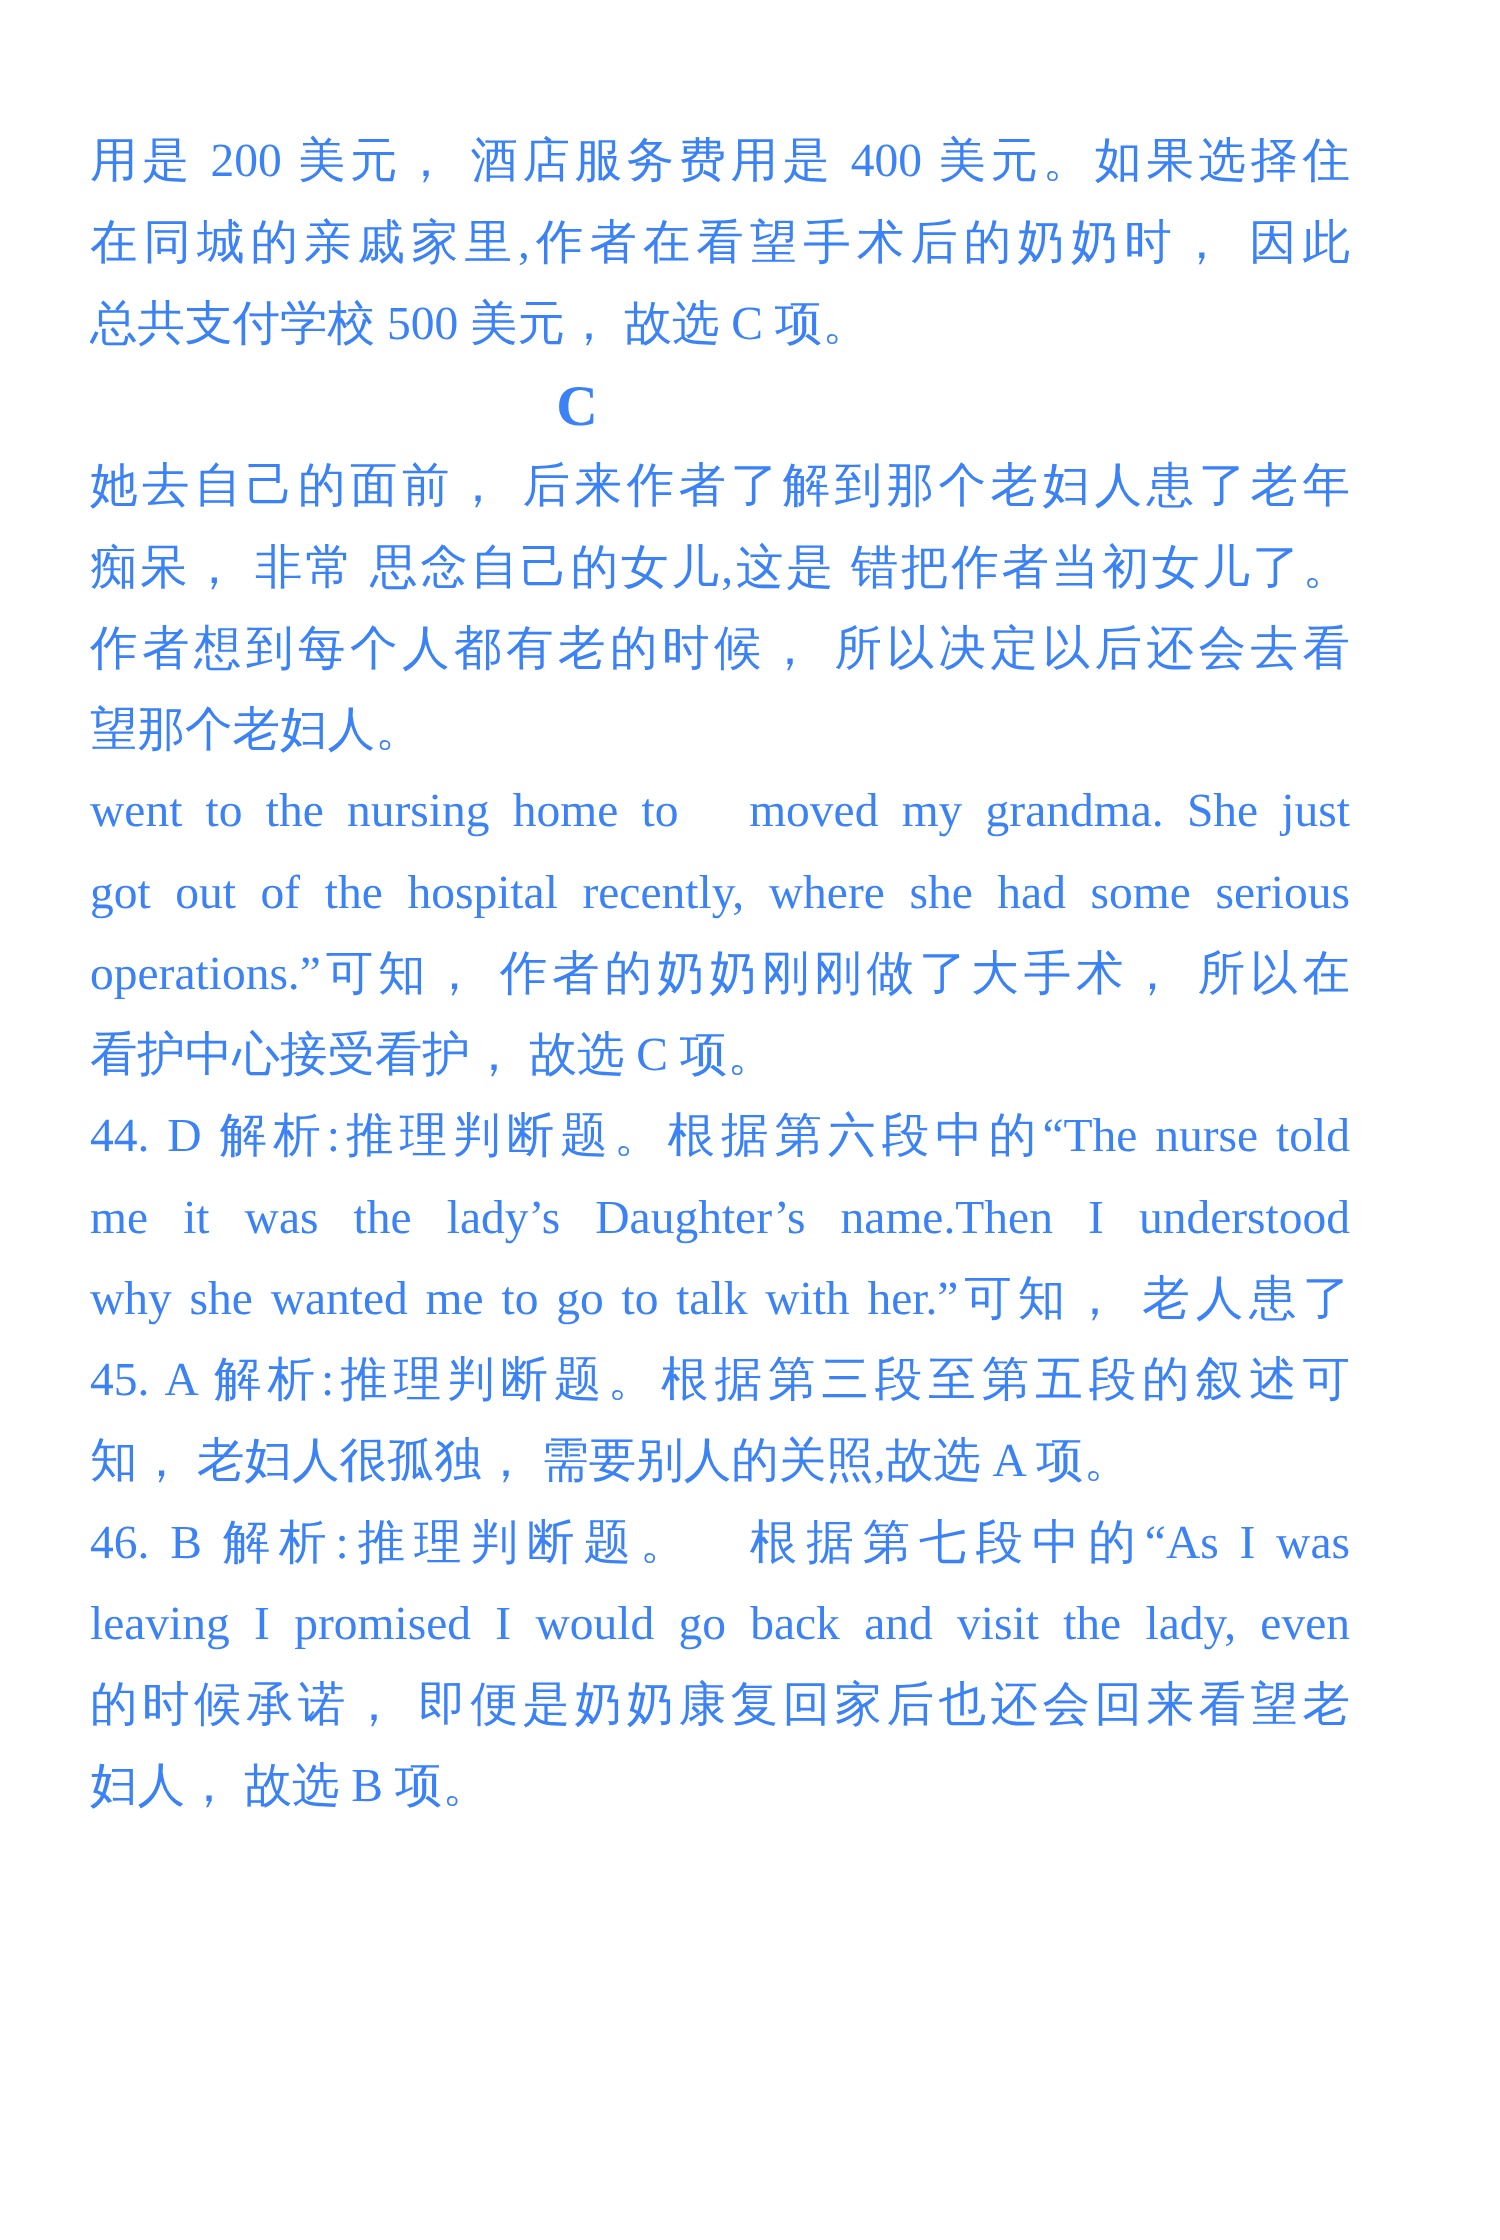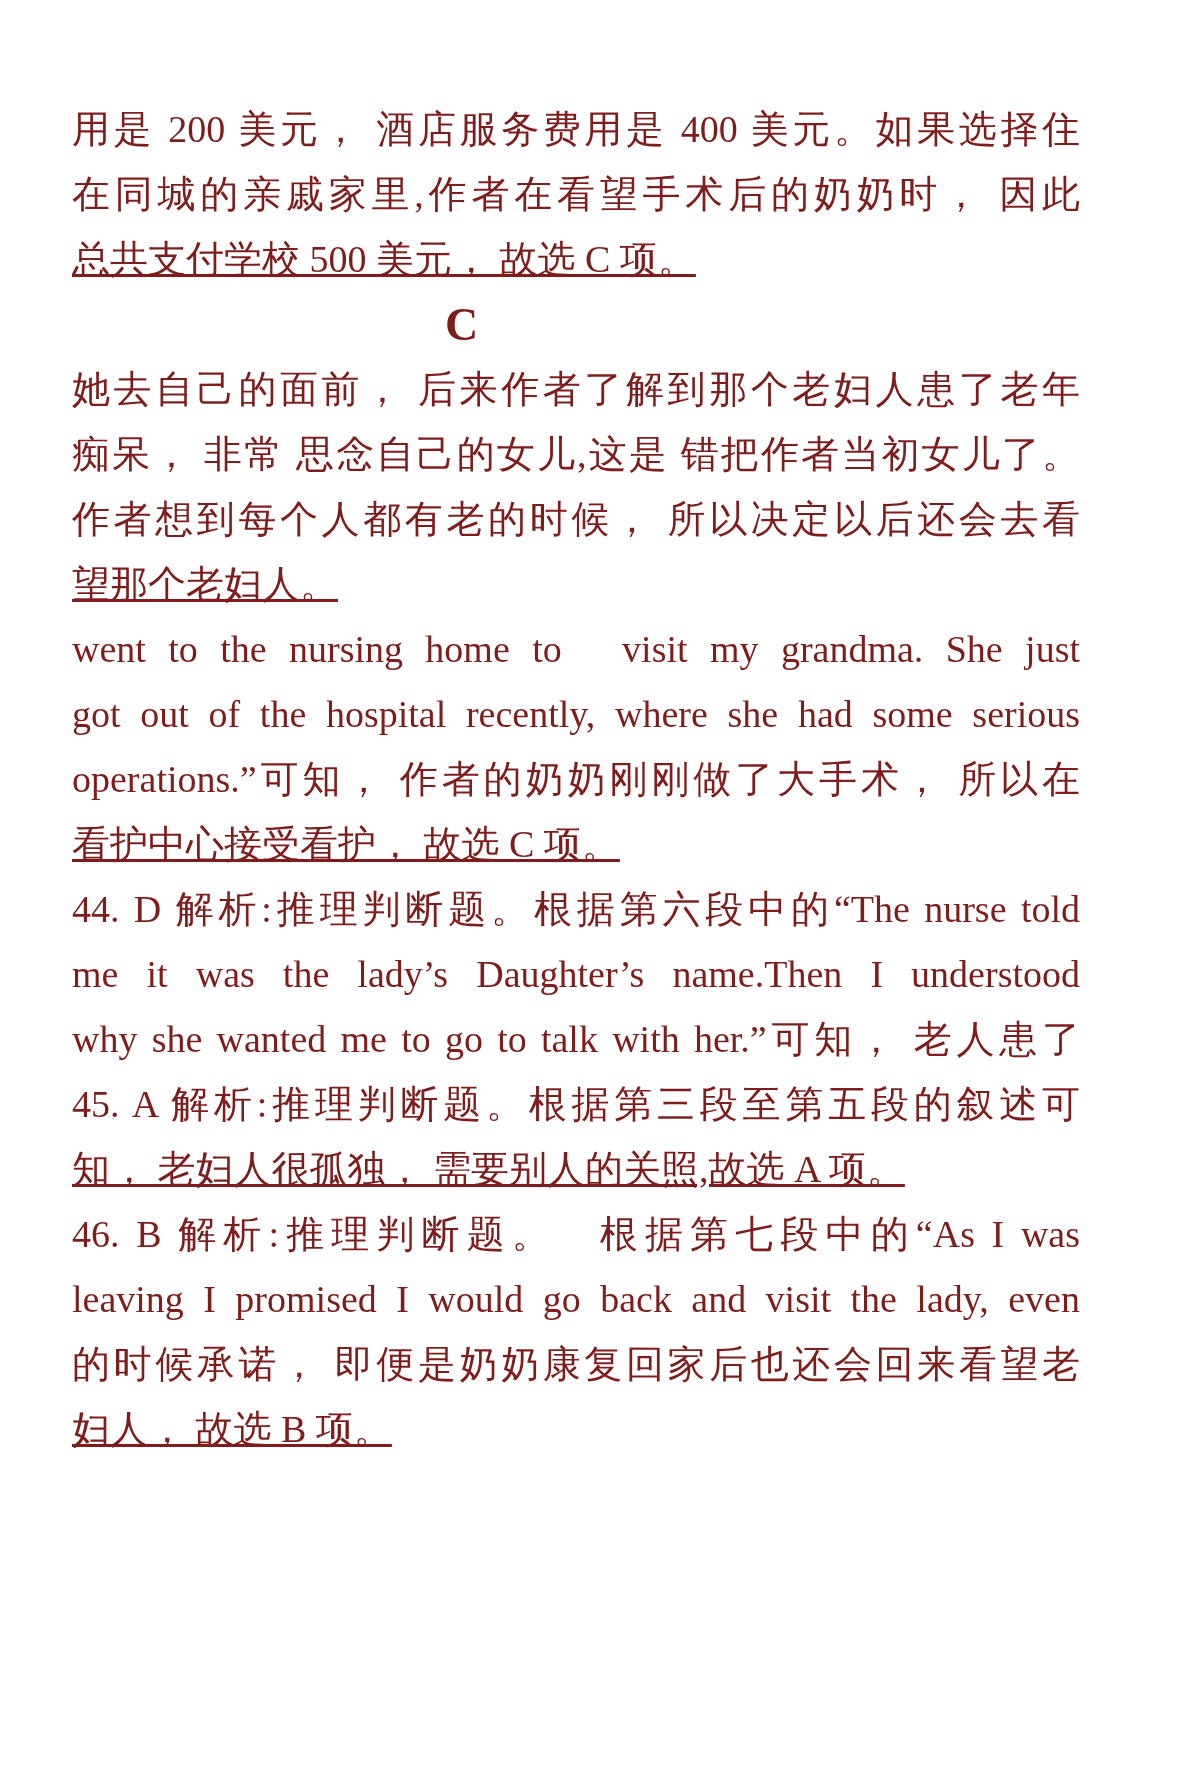--- a/index.html
+++ b/index.html
@@ -22,26 +22,25 @@
     left: 72px;
     width: 1008px;
   }
   .line {
     font-size: 38px;
     line-height: 65px;
     height: 65px;
     overflow: hidden;
     text-align: justify;
     text-align-last: justify;
-    color: #7f1d1d;
+    color: #3b82f6;
   }
   .line.short {
     text-align: right;
     text-align-last: left;
-    text-decoration: underline;
   }
   .line.heading {
     font-weight: bold;
     font-size: 46px;
     text-align: left;
     text-align-last: left;
     padding-left: 373px;
   }
 </style>
 </head>
@@ -50,21 +49,21 @@
 <div class="page">
   <div class="doc">
     <div class="line">用是 200 美元， 酒店服务费用是 400 美元。如果选择住</div>
     <div class="line">在同城的亲戚家里,作者在看望手术后的奶奶时， 因此</div>
     <div class="line short">总共支付学校 500 美元， 故选 C 项。</div>
     <div class="line heading">C</div>
     <div class="line">她去自己的面前， 后来作者了解到那个老妇人患了老年</div>
     <div class="line">痴呆， 非常 思念自己的女儿,这是 错把作者当初女儿了。</div>
     <div class="line">作者想到每个人都有老的时候， 所以决定以后还会去看</div>
     <div class="line short">望那个老妇人。</div>
-    <div class="line">went to the nursing home to  visit my grandma. She just</div>
+    <div class="line">went to the nursing home to  moved my grandma. She just</div>
     <div class="line">got out of the hospital recently, where she had some serious</div>
     <div class="line">operations.”可知， 作者的奶奶刚刚做了大手术， 所以在</div>
     <div class="line short">看护中心接受看护， 故选 C 项。</div>
     <div class="line">44. D 解析:推理判断题。根据第六段中的“The nurse told</div>
     <div class="line">me it was the lady’s Daughter’s name.Then I understood</div>
     <div class="line">why she wanted me to go to talk with her.”可知， 老人患了</div>
     <div class="line">45. A 解析:推理判断题。根据第三段至第五段的叙述可</div>
     <div class="line short">知， 老妇人很孤独， 需要别人的关照,故选 A 项。</div>
     <div class="line">46. B 解析:推理判断题。  根据第七段中的“As I was</div>
     <div class="line">leaving I promised I would go back and visit the lady, even</div>

